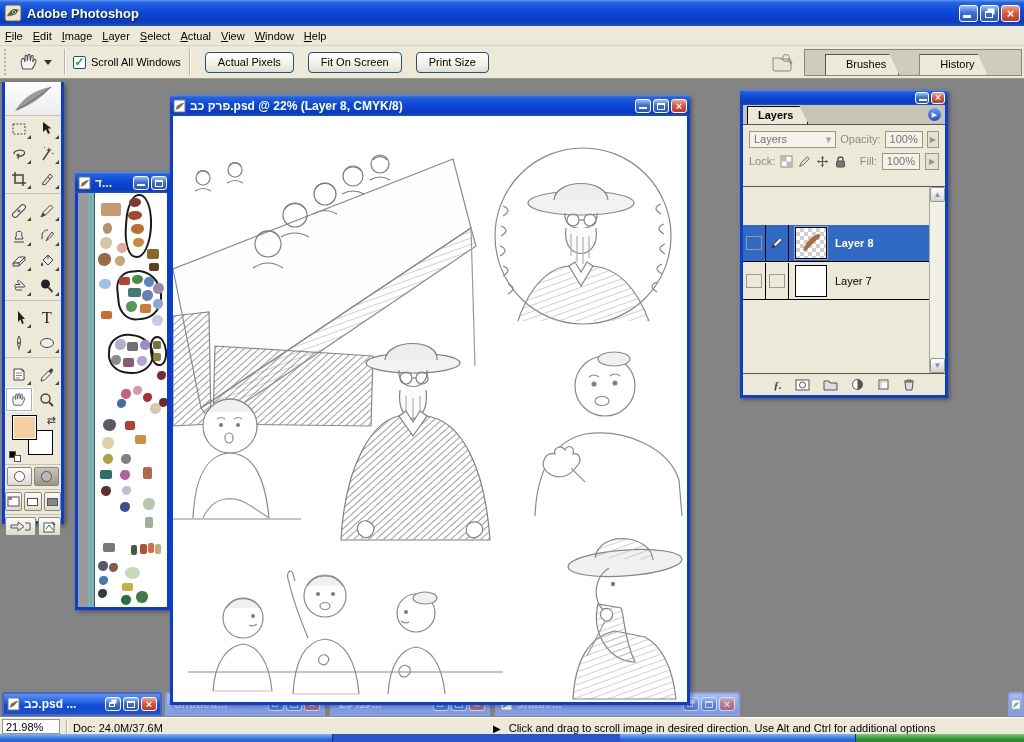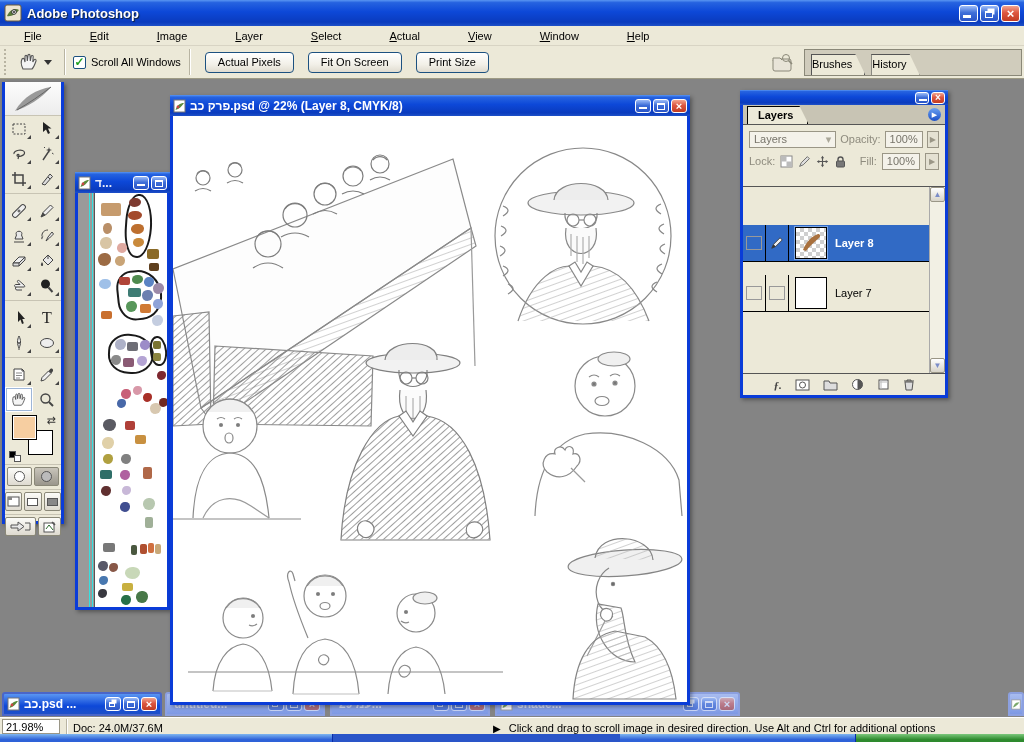--- a/index.html
+++ b/index.html
@@ -19,38 +19,38 @@
   .xpbtn .g-min { position:absolute; left:3px; bottom:3px; width:8px; height:0; border-bottom:3px solid #fff; }
   .xpbtn .g-max { position:absolute; left:3px; top:3px; width:10px; height:9px; border:1px solid #fff; border-top:3px solid #fff; }
   .xpbtn .g-restore { position:absolute; left:4px; top:5px; width:8px; height:7px; border:1px solid #fff; border-top:2px solid #fff; box-shadow:2px -3px 0 -0.5px #fff; }
   .xpbtn .g-x { position:absolute; left:0; top:0; width:100%; height:100%; color:#fff; font-weight:bold;
     font-size:13px; line-height:15px; text-align:center; }
   .xpbtn.small { width:16px; height:14px; }
   .xpbtn.small .g-x { font-size:11px; line-height:12px; }
 
   .menubar { position:absolute; left:0; top:26px; width:1024px; height:20px; background:#ECE9D8;
     display:flex; align-items:center; border-bottom:1px solid #D8D4C4; }
-  .menu-item { padding:2px 24px; color:#000; cursor:default; }
+  .menu-item { padding:2px 5px; color:#000; cursor:default; }
   .menu-item::first-letter { text-decoration:underline; }
 
   .optionsbar { position:absolute; left:0; top:46px; width:1024px; height:33px; background:#ECE9D8;
     border-bottom:1px solid #9D9A84; display:flex; align-items:center; }
   .grip { width:6px; height:26px; margin:0 4px; border-left:2px dotted #b8b4a2; }
   .vsep { width:1px; height:26px; background:#b8b4a2; margin:0 8px; box-shadow:1px 0 0 #fff; }
   .opt-tool { display:flex; align-items:center; gap:4px; padding:0 4px; }
   .dd-arrow { width:0; height:0; border-left:4px solid transparent; border-right:4px solid transparent; border-top:5px solid #333; }
   .checkbox { width:13px; height:13px; background:#fff; border:1px solid #1C5180; border-radius:2px;
     color:#21A121; font-weight:bold; font-size:12px; line-height:11px; text-align:center; margin-right:5px; }
   .opt-check { display:flex; align-items:center; }
   .xp-push { height:21px; padding:2px 12px; margin:0 7px; border:1px solid #1C5180; border-radius:4px;
     background:linear-gradient(#fff,#F2F0E8 60%,#E0DCD0); font-size:11px; }
   .palette-well { position:absolute; right:2px; top:49px; width:218px; height:27px; background:#D0CCBC;
     border:1px solid #8a8878; display:flex; align-items:flex-end; }
-  .well-tab { height:21px; padding:3px 12px 0 0; background:#ECE9D8; border:1px solid #555;
-    border-bottom:none; margin-left:6px; clip-path:polygon(0 0, calc(100% - 10px) 0, 100% 100%, 0 100%); }
+  .well-tab { height:21px; padding:3px 12px 0 20px; background:#ECE9D8; border:1px solid #555;
+    border-bottom:none; margin-left:20px; clip-path:polygon(0 0, calc(100% - 10px) 0, 100% 100%, 0 100%); }
   .filebrowser-btn { position:absolute; right:228px; top:52px; width:26px; height:22px; }
 
   
   .pswin { position:absolute; border:3px solid #0A3CD8; border-top:none; background:#ECE9D8;
     box-shadow:2px 2px 4px rgba(0,0,0,.35); }
   .pswin > .wtitle { height:21px; margin:0 -3px; padding:0 3px; display:flex; align-items:center;
     background:linear-gradient(180deg,#5A96F2 0%,#2663E0 10%,#0D48D8 45%,#0A3BBE 85%,#1E50C8 100%); }
   .pswin > .wtitle .wtext { color:#fff; font-weight:bold; font-size:12px; margin:0 4px; white-space:nowrap; overflow:hidden; }
 
   
@@ -739,21 +739,21 @@
             <path d="M2 14 L4 9.5 L6.5 12 Z" fill="#333"></path>
           </svg>
       </span>
       <span class="lr-thumb checker" style="outline:1px solid #7AA6E8;">
         <svg class="mini" width="30" height="30" viewBox="0 0 30 30">
             <path d="M7 22 C10 14,16 8,22 6 C24 6,25 8,23 10 C18 14,13 19,10 23 Z" fill="#A8703E"></path>
           </svg>
       </span>
       <span class="lr-name">Layer 8</span>
     </div>
-    <div class="layer-row" style="top:88px">
+    <div class="layer-row" style="top:76px">
       <span class="lr-eye">
           <span class="lr-eyebox"></span>
         </span>
       <span class="lr-link">
           <span class="lr-eyebox"></span>
         </span>
       <span class="lr-thumb"></span>
       <span class="lr-name">Layer 7</span>
     </div>
     <div class="lp-scroll">

